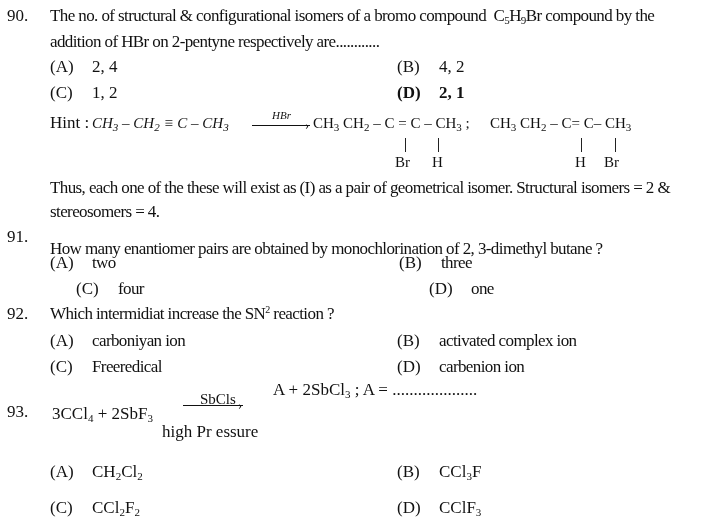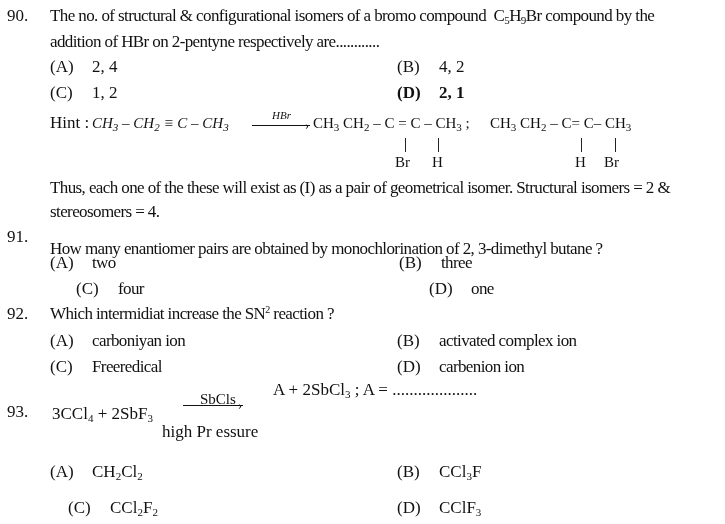--- a/index.html
+++ b/index.html
@@ -85,15 +85,15 @@
   <span class="abs" style="left:7px;top:402px;">93.</span>
   <span class="abs" style="left:52px;top:404px;"><span>3CCl</span><sub>4</sub><span> + 2SbF</span><sub>3</sub></span>
   <span class="abs tiny" style="left:200px;top:391px;">SbCls</span>
   <div class="arrow-line" style="left:183px;top:405px;width:60px;"></div>
   <span class="arrow-head" style="left:238px;top:399px;">›</span>
   <span class="abs" style="left:162px;top:422px;">high  Pr essure</span>
   <span class="abs" style="left:273px;top:380px;"><span>A + 2SbCl</span><sub>3</sub><span> ; A = ....................</span></span>
 
   <div class="opt" style="left:50px;top:462px;"><span class="lbl">(A)</span><span>CH</span><sub>2</sub><span>Cl</span><sub>2</sub></div>
   <div class="opt" style="left:397px;top:462px;"><span class="lbl">(B)</span><span>CCl</span><sub>3</sub><span>F</span><sub></sub></div>
-  <div class="opt" style="left:50px;top:498px;margin-left:18px;"><span class="lbl">(C)</span><span>CCl</span><sub>2</sub><span>F</span><sub>2</sub></div>
+  <div class="opt" style="left:50px;top:498px;"><span class="lbl">(C)</span><span>CCl</span><sub>2</sub><span>F</span><sub>2</sub></div>
   <div class="opt" style="left:397px;top:498px;"><span class="lbl">(D)</span><span>CClF</span><sub>3</sub><span></span><sub></sub></div>
 </div>
 
 </body></html>

